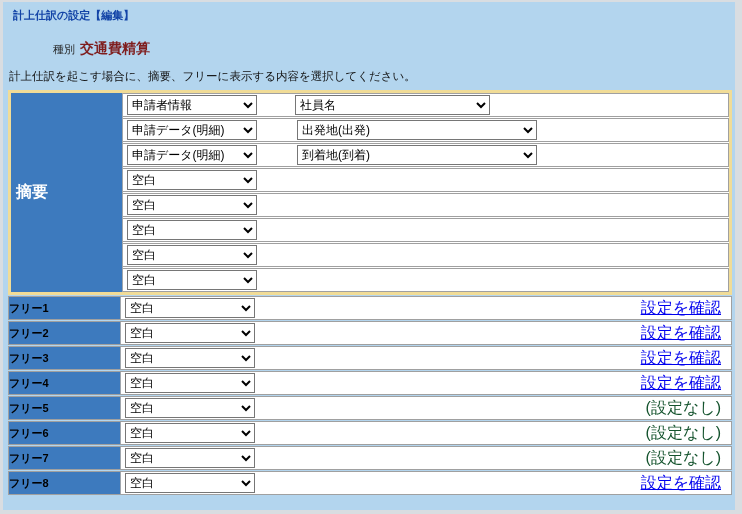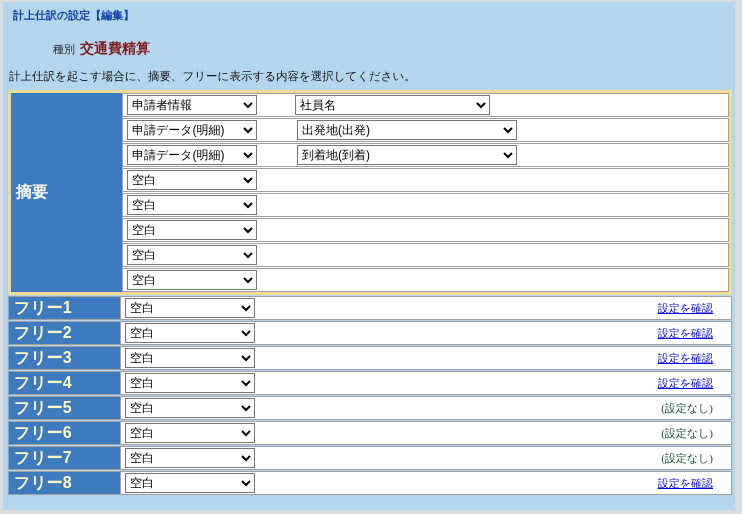--- a/index.html
+++ b/index.html
@@ -47,35 +47,35 @@
 
   
   .free-row {
     margin-top: 1px; height: 24px;
     border: 1px solid #a0a0a0; background: #ffffff;
     display: flex; align-items: stretch;
   }
   .free-label-cell {
     width: 112px; flex: 0 0 112px;
     background: #3d7abe; border-right: 1px solid #9fa6ad;
-    display: flex; align-items: center; padding-left: 5px;
-    color: #fef9c3; font-size: 16px; font-weight: bold;
+    display: flex; align-items: center; 
+    color: #000000; font-size: 11px; font-weight: bold;
   }
   .free-content { flex: 1 1 auto; display: flex; align-items: center; }
 
   select {
     height: 20px; font-size: 12px; margin-left: 4px;
     font-family: "Liberation Sans", "DejaVu Sans", sans-serif;
     background: #ffffff; border: 1px solid #767676; color: #000;
   }
   .sel-src { width: 130px; }
   .sel-fld-a { width: 195px; margin-left: 2px; }
-  .sel-fld-b { width: 220px; }
+  .sel-fld-b { width: 240px; }
 
-  .action-cell { margin-left: auto; margin-right: 18px; font-size: 11px; white-space: nowrap; font-family: Liberation Serif, serif; }
+  .action-cell { margin-left: auto; margin-right: 10px; font-size: 16px; white-space: nowrap; }
   .confirm-link { color: #0000ee; text-decoration: underline; cursor: pointer; }
   .no-setting { color: #14532d; }
 </style>
 </head>
 <body>
 
 <div class="page">
 
   <div class="page-title">計上仕訳の設定【編集】</div>
 

